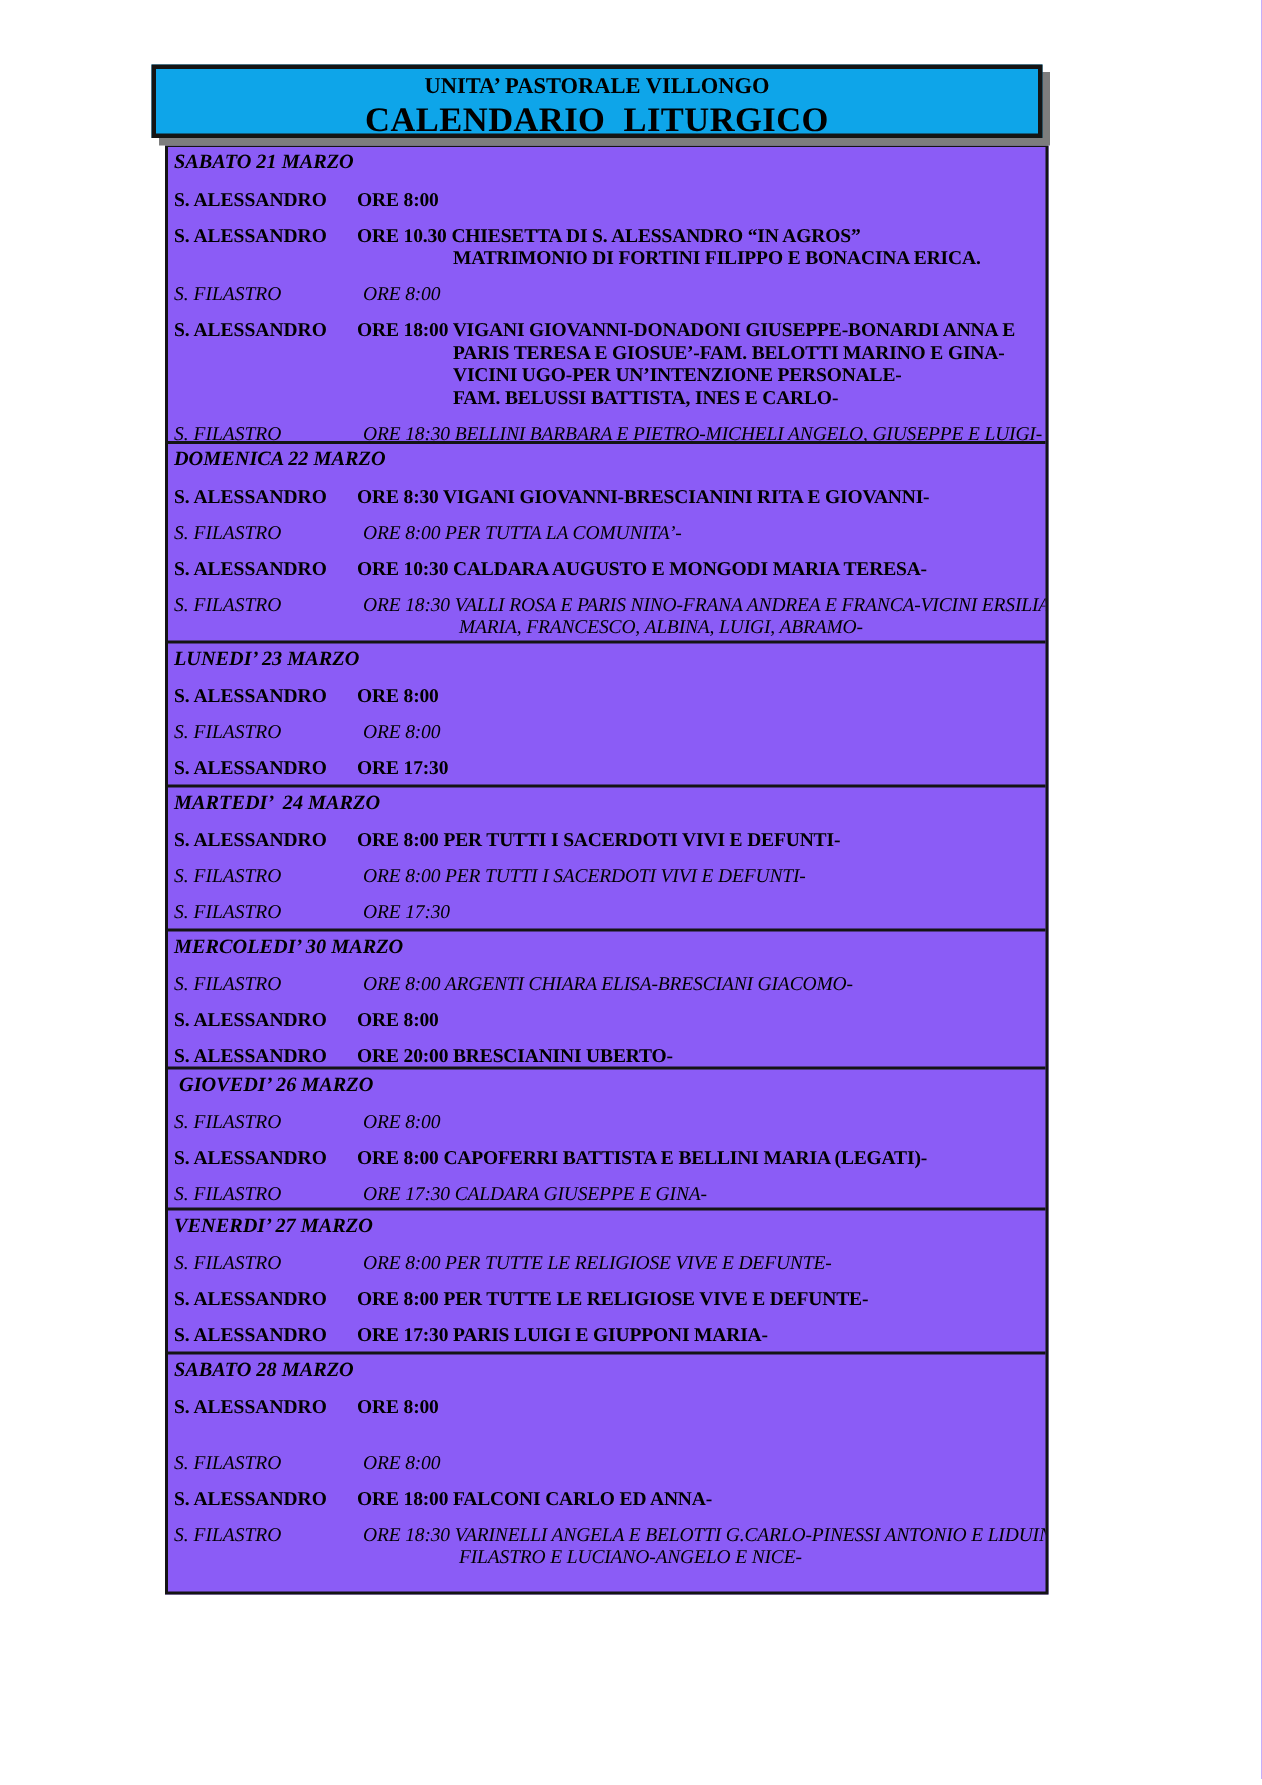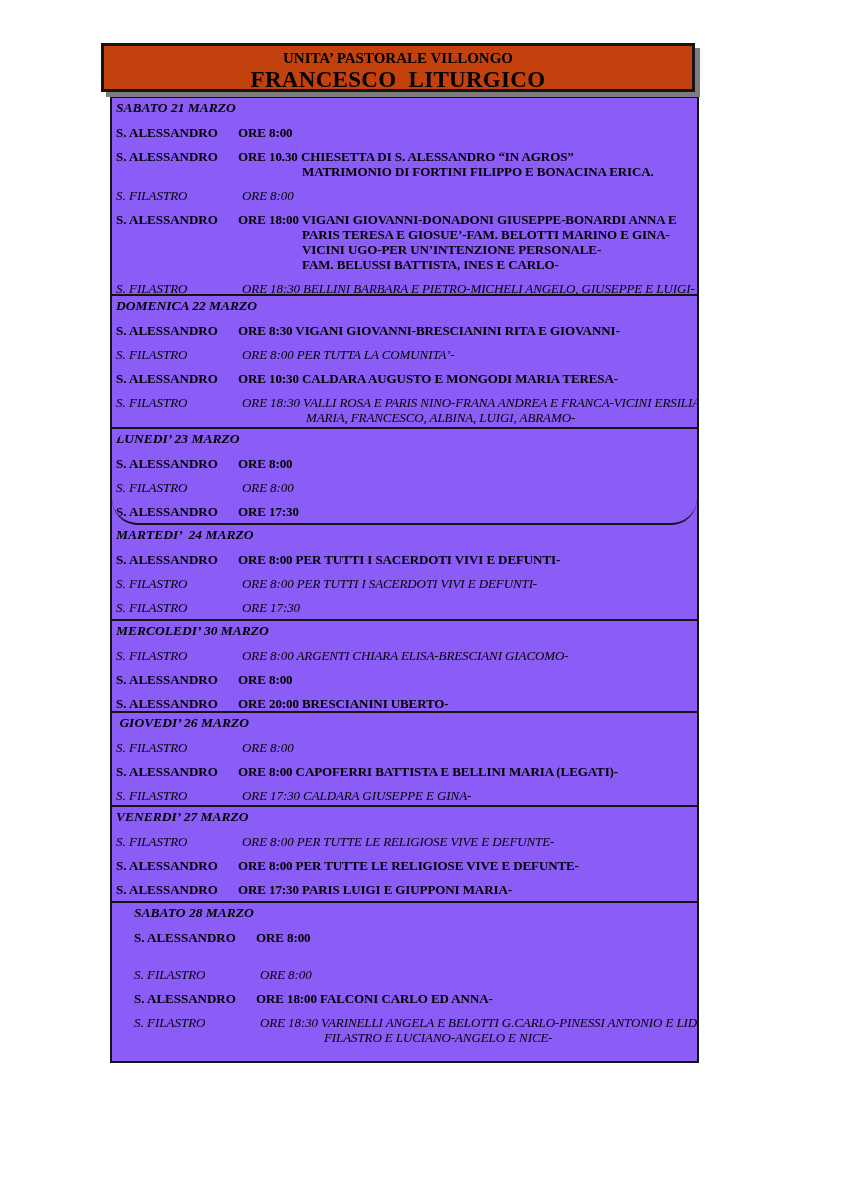--- a/index.html
+++ b/index.html
@@ -4,52 +4,52 @@
 <style>
   html,body{margin:0;padding:0;}
   body{
     width:841px;height:1190px;background:#ffffff;position:relative;
     font-family:"Liberation Serif", serif;color:#000;
     -webkit-font-smoothing:antialiased;
   }
   .title-box{
     position:absolute;left:101px;top:43px;width:594px;height:49px;
     box-sizing:border-box;border:3px solid var(--border,#141414);
-    background:#c2410c;box-shadow:5px 5px 0 var(--shadow,#7d7d7d);
+    background:#0ea5e9;box-shadow:5px 5px 0 var(--shadow,#7d7d7d);
     text-align:center;z-index:2;
   }
   .title-sub{font-weight:bold;font-size:15px;line-height:17px;margin-top:4px;white-space:pre;}
   .title-main{font-weight:bold;font-size:23px;line-height:25px;white-space:pre;letter-spacing:0.3px;}
   .calendar{
     position:absolute;left:110px;top:97px;width:585px;height:963px;
     box-sizing:content-box;border:2px solid var(--border,#141414);
     border-top-width:1px;background:#8b5cf6;z-index:1;
   }
   .section{
     box-sizing:border-box;border-bottom:2px solid var(--border,#141414);
     padding:2px 3px 0 4px;overflow:hidden;
   }
-  .section:last-child{border-bottom:none;margin-left:18px;}
+  .section:last-child{border-bottom:none;}
   .day-header{font-weight:bold;font-style:italic;font-size:13.5px;line-height:16px;white-space:pre;}
   .entry{display:flex;margin-top:9px;}
   .entry.gap{margin-top:22px;}
   .church{width:122px;flex:0 0 122px;font-size:13px;line-height:15px;white-space:pre;}
   .etext{flex:1;font-size:13px;line-height:15px;}
   .etext.italic{padding-left:4px;}
   .bold{font-weight:bold;font-family:Liberation Serif, serif;}
   .italic{font-style:italic;}
   .line{white-space:pre;letter-spacing:-0.1px;}
   .line.cont{padding-left:64px;}
 </style>
 </head>
 <body style="--border: #141414; --shadow: #7d7d7d;">
 
 <div class="title-box">
   <div class="title-sub">UNITA’ PASTORALE VILLONGO</div>
-  <div class="title-main">FRANCESCO  LITURGICO</div>
+  <div class="title-main">CALENDARIO  LITURGICO</div>
 </div>
 
 <div class="calendar" id="calendar">
     <div class="section" style="height: 198px;">
       <div class="day-header">SABATO 21 MARZO</div>
       <div class="entry">
         <div class="church bold">S. ALESSANDRO</div>
         <div class="etext bold">
           <div class="line">ORE 8:00</div>
         </div>
@@ -104,21 +104,21 @@
         </div>
       </div>
       <div class="entry">
         <div class="church italic">S. FILASTRO</div>
         <div class="etext italic">
           <div class="line">ORE 18:30 VALLI ROSA E PARIS NINO-FRANA ANDREA E FRANCA-VICINI ERSILIA-</div>
           <div class="line cont">MARIA, FRANCESCO, ALBINA, LUIGI, ABRAMO-</div>
         </div>
       </div>
     </div>
-    <div class="section" style="height: 96px; border-radius: 26px;">
+    <div class="section" style="height: 96px;">
       <div class="day-header">LUNEDI’ 23 MARZO</div>
       <div class="entry">
         <div class="church bold">S. ALESSANDRO</div>
         <div class="etext bold">
           <div class="line">ORE 8:00</div>
         </div>
       </div>
       <div class="entry">
         <div class="church italic">S. FILASTRO</div>
         <div class="etext italic">

